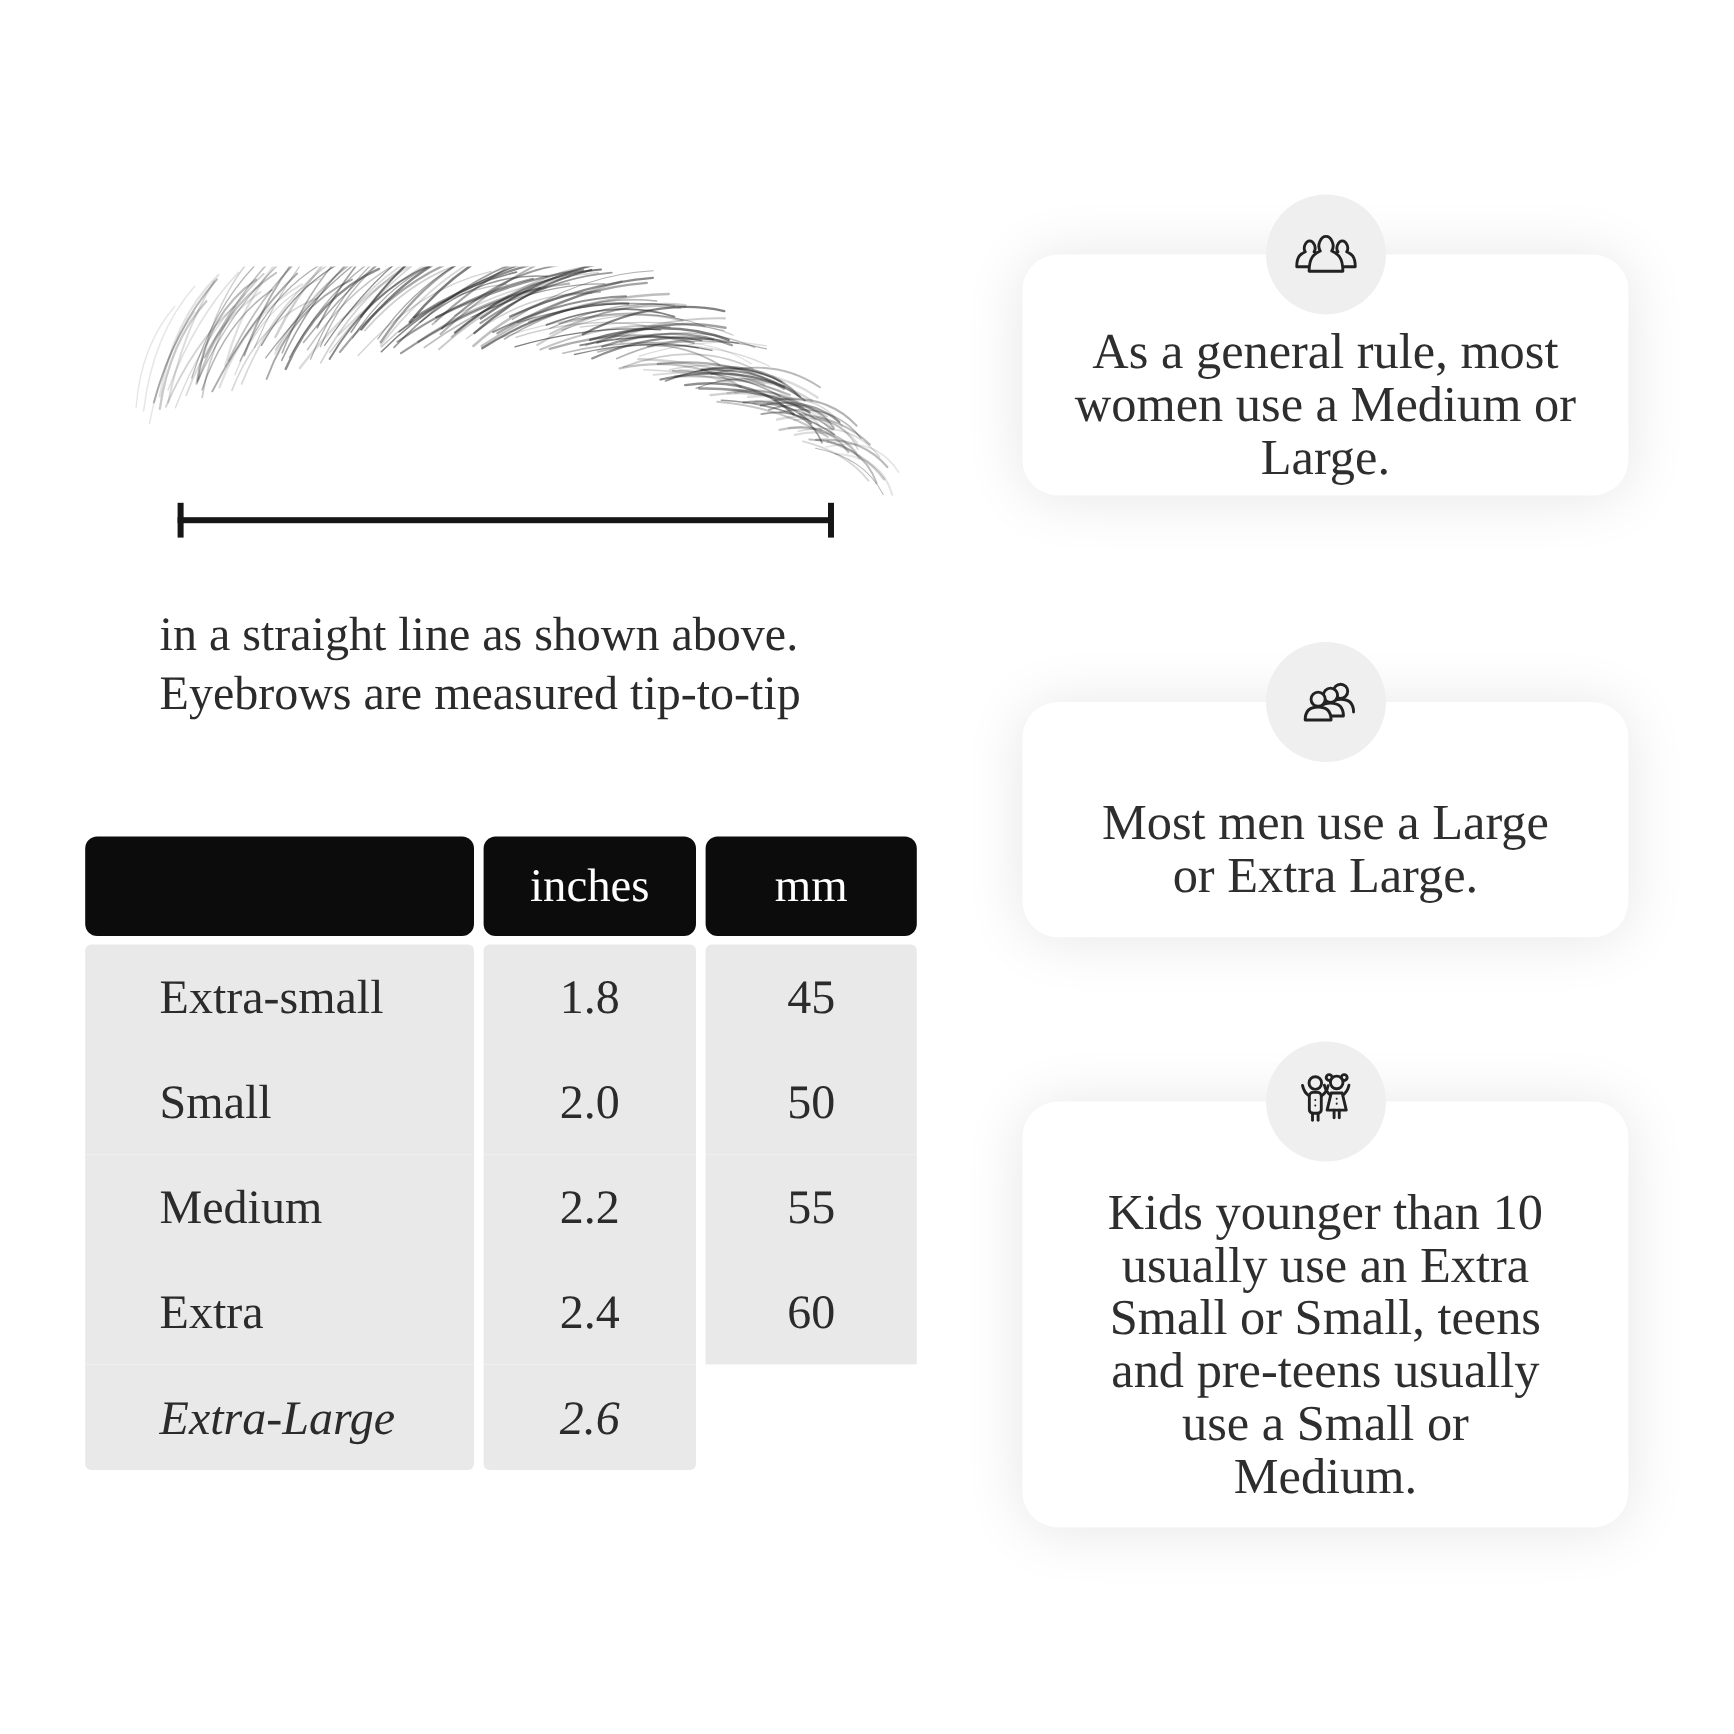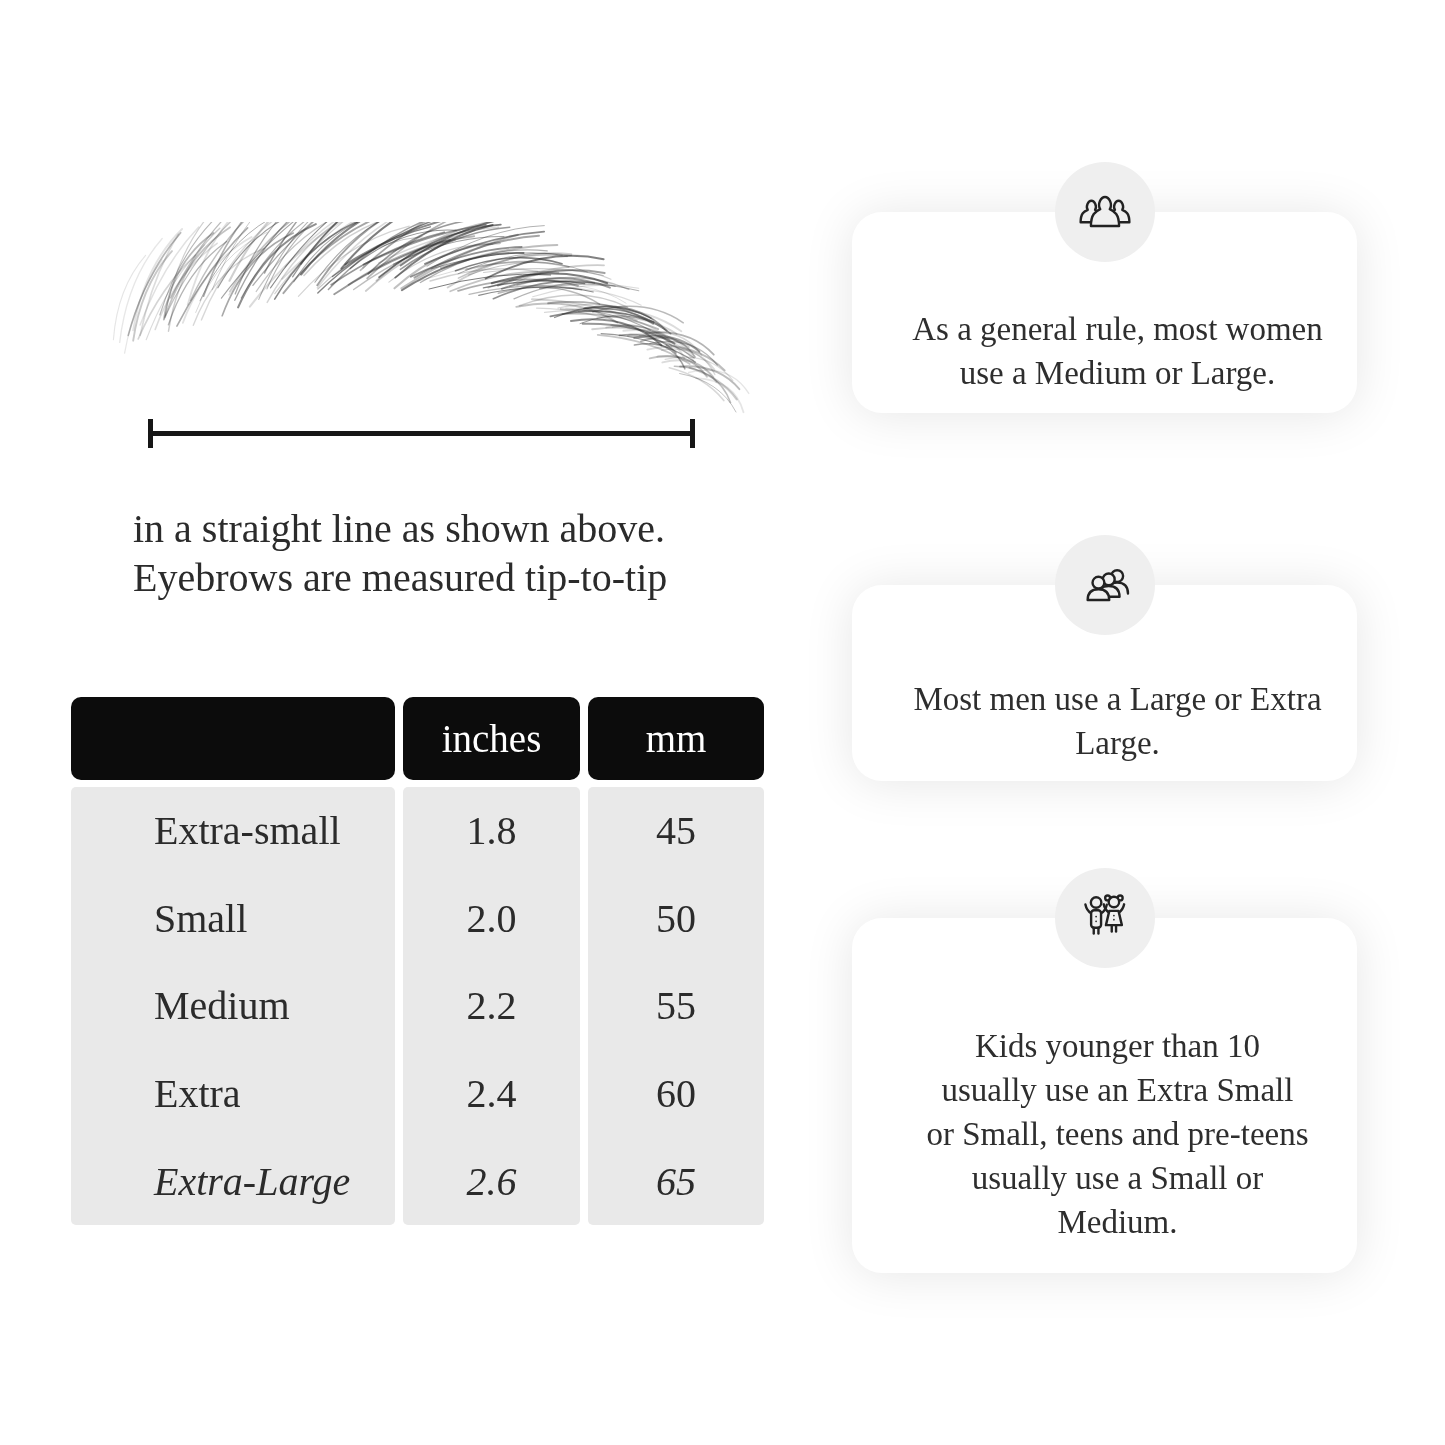--- a/index.html
+++ b/index.html
@@ -36,41 +36,41 @@
   .th {
     background:#0c0c0c; border-radius:10px; color:#ffffff;
     display:flex; align-items:center; justify-content:center;
     font-size:39px;
   }
   .tbody { grid-auto-rows:87.6px; }
   .td {
     background:#e9e9e9; font-size:40px;
     display:flex; align-items:center; justify-content:center;
   }
-  .td.size { justify-content:flex-start; padding-left:83px; box-sizing:border-box; }
+  .td.size { justify-content:flex-start; padding-left:62px; box-sizing:border-box; }
   .tbody .row-first .td, .tbody .td.row-first { border-radius:5px 5px 0 0; }
   .tbody .td.row-last  { border-radius:0 0 5px 5px;font-style:italic; }
 
   
   .card {
     position:absolute; left:852px; width:505px; background:#ffffff;
     border-radius:30px; box-shadow:0 2px 50px rgba(0,0,0,0.10);
   }
   .card-1 { top:212px; height:201px; }
   .card-2 { top:585px; height:196px; }
   .card-3 { top:918px; height:355px; }
   .badge {
     position:absolute; left:50%; top:-50px; transform:translateX(-50%);
     width:100px; height:100px; border-radius:50%; background:#efefef;
     display:flex; align-items:center; justify-content:center;
   }
   .card p {
     position:absolute; left:50%; top:calc(50% + 25px);
-    transform:translate(-50%,-50%); margin:13px;
-    text-align:center; font-size:33px; line-height:44px; color:#2e2e2e;
+    transform:translate(-50%,-50%); margin:0;
+    text-align:center; font-size:42px; line-height:44px; color:#2e2e2e;
   }
   .card-1 p { width:460px; }
   .card-2 p { width:410px; }
   .card-3 p { width:385px; }
 
   .icon-svg { display:block; }
   .icon-svg * { vector-effect:non-scaling-stroke; }
 </style>
 </head>
 <body>
@@ -283,21 +283,20 @@
       <div class="td size">Medium</div>
       <div class="td">2.2</div>
       <div class="td">55</div>
 
       <div class="td size">Extra</div>
       <div class="td">2.4</div>
       <div class="td">60</div>
 
       <div class="td size row-last">Extra-Large</div>
       <div class="td row-last">2.6</div>
-      <div class="td row-last">65</div>
     </div>
   </div>
 
   <div class="card card-1">
     <div class="badge">
       <svg class="icon-svg" width="60" height="60" viewBox="0 0 64 64" fill="none" stroke="#222222" stroke-width="2.4" stroke-linecap="round" stroke-linejoin="round">
         <path d="M6,43 C6,33.3 9.7,31.5 13.6,29.7 C11.1,25.8 14.1,20 17.5,20 C20.9,20 23.9,25.8 21.4,29.7 C25.3,31.5 29,33.3 29,43 Z"></path>
         <path d="M35,43 C35,33.3 38.7,31.5 42.6,29.7 C40.1,25.8 43.1,20 46.5,20 C49.9,20 52.9,25.8 50.4,29.7 C54.3,31.5 58,33.3 58,43 Z"></path>
         <path d="M17,47 C17,34 21.8,31.5 26.9,29 C23.6,23.8 27.5,16 32,16 C36.5,16 40.4,23.8 37.1,29 C42.2,31.5 47,34 47,47 Z" fill="#efefef"></path>
       </svg>

